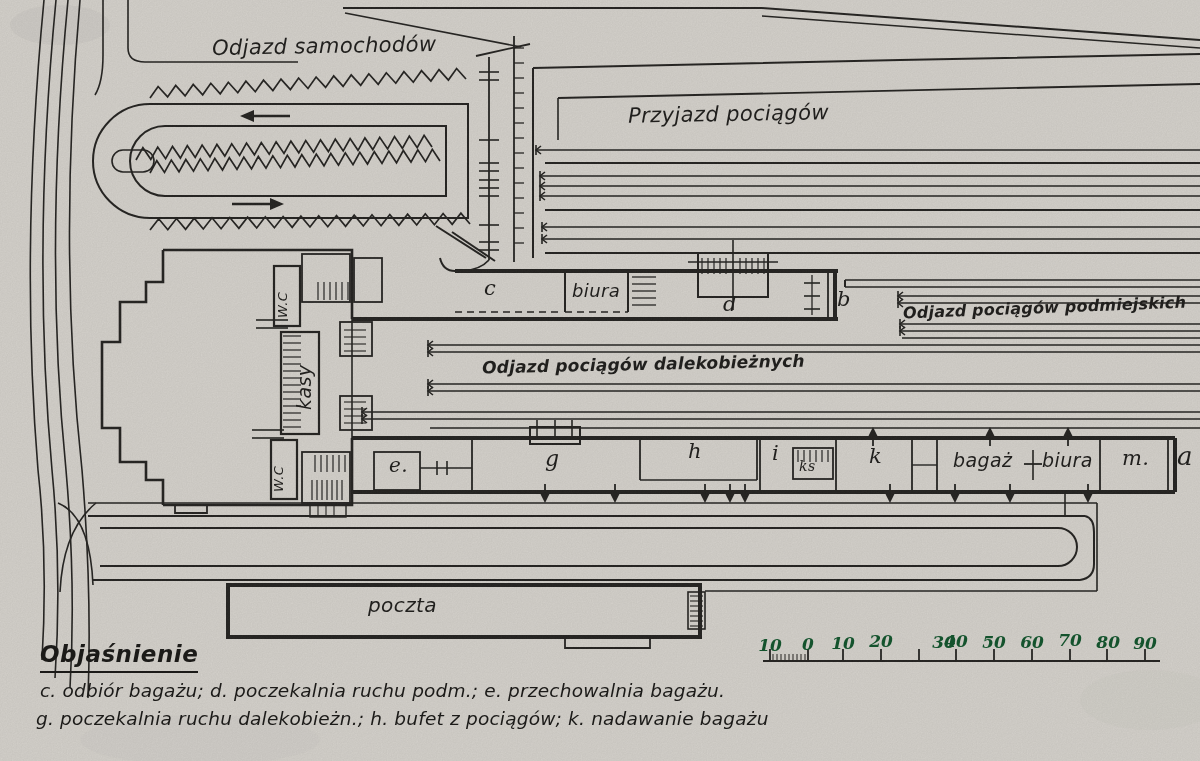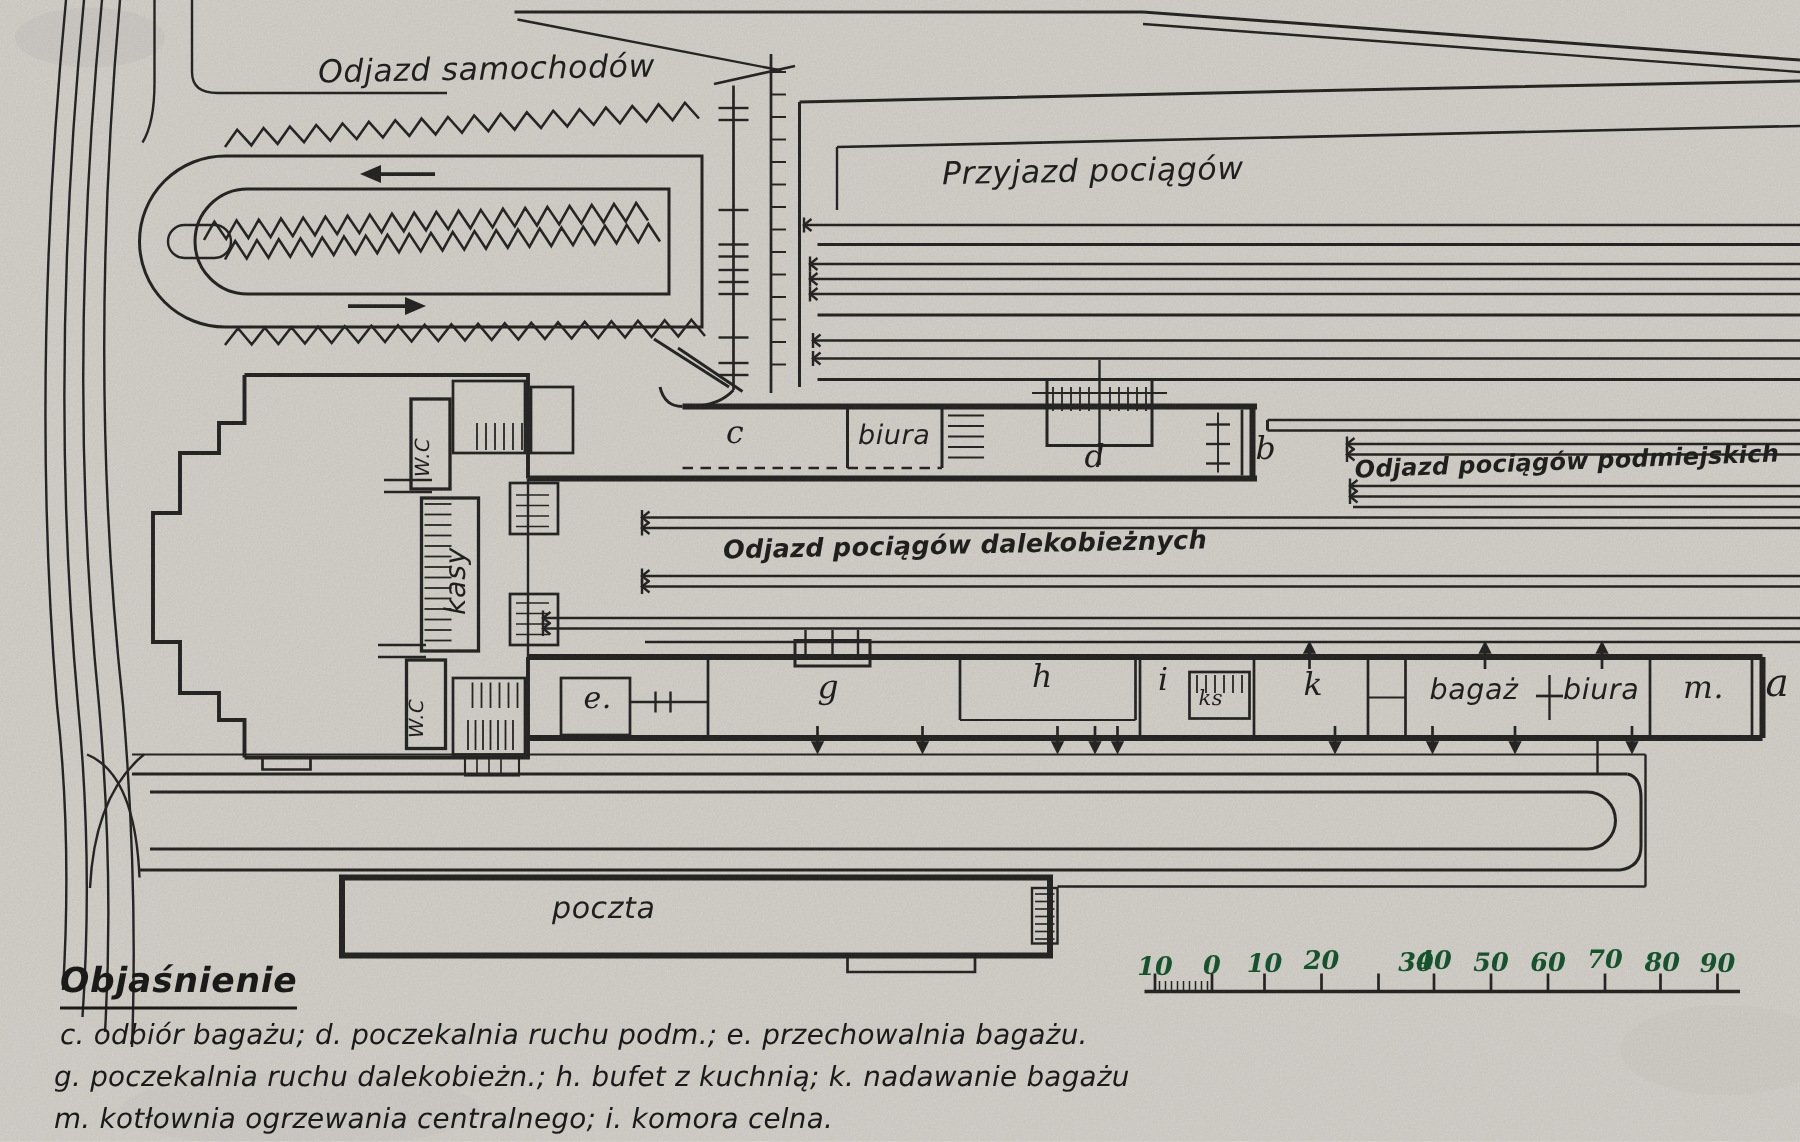--- a/index.html
+++ b/index.html
@@ -477,17 +477,16 @@
 <span class="scale-num" style="left:943px;top:631px;">40</span>
 <span class="scale-num" style="left:981px;top:632px;">50</span>
 <span class="scale-num" style="left:1019px;top:632px;">60</span>
 <span class="scale-num" style="left:1057px;top:630px;">70</span>
 <span class="scale-num" style="left:1094px;top:632px;text-align:right;">80</span>
 <span class="scale-num" style="left:1132px;top:633px;">90</span>
 
 <div class="legend">
   <span class="title">Objaśnienie</span>
   <div class="line">c. odbiór bagażu; d. poczekalnia ruchu podm.; e. przechowalnia bagażu.</div>
-  <div class="line l2">g. poczekalnia ruchu dalekobieżn.; h. bufet z kuchnią; k. nadawanie bagażu</div>
-  <div class="line l2">m. kotłownia ogrzewania centralnego; i. komora celna.</div>
+  <div class="line l2">g. poczekalnia ruchu dalekobieżn.; h. bufet z pociągów; k. nadawanie bagażu</div>
 </div>
 
 </div>
 
 </body></html>

